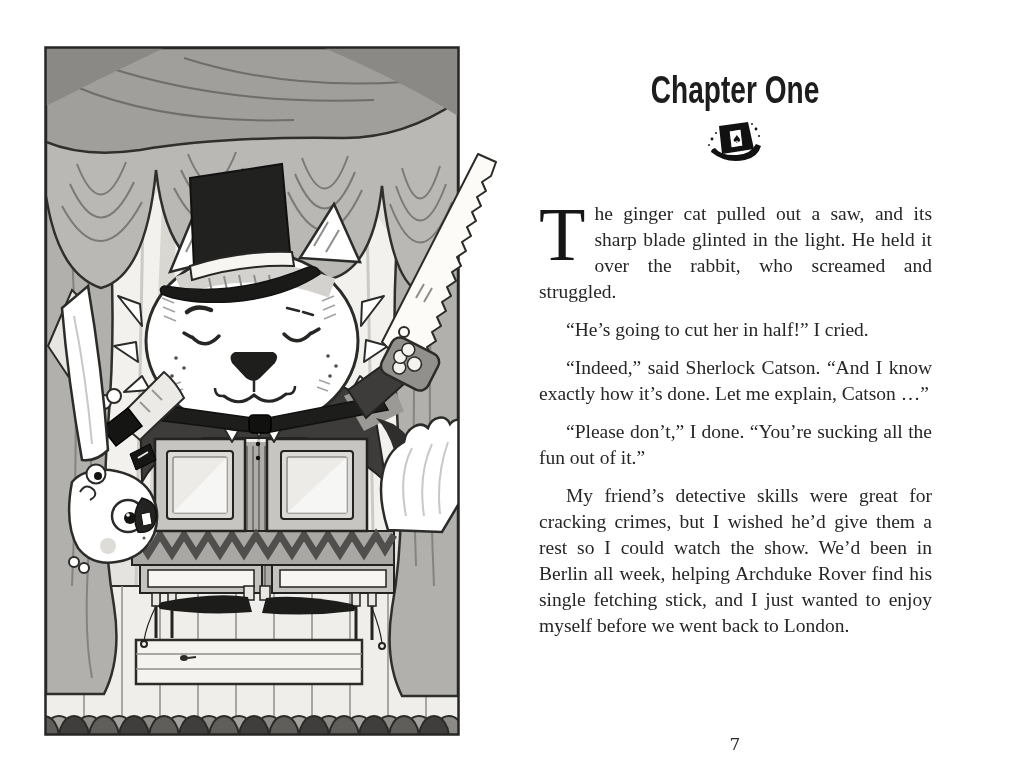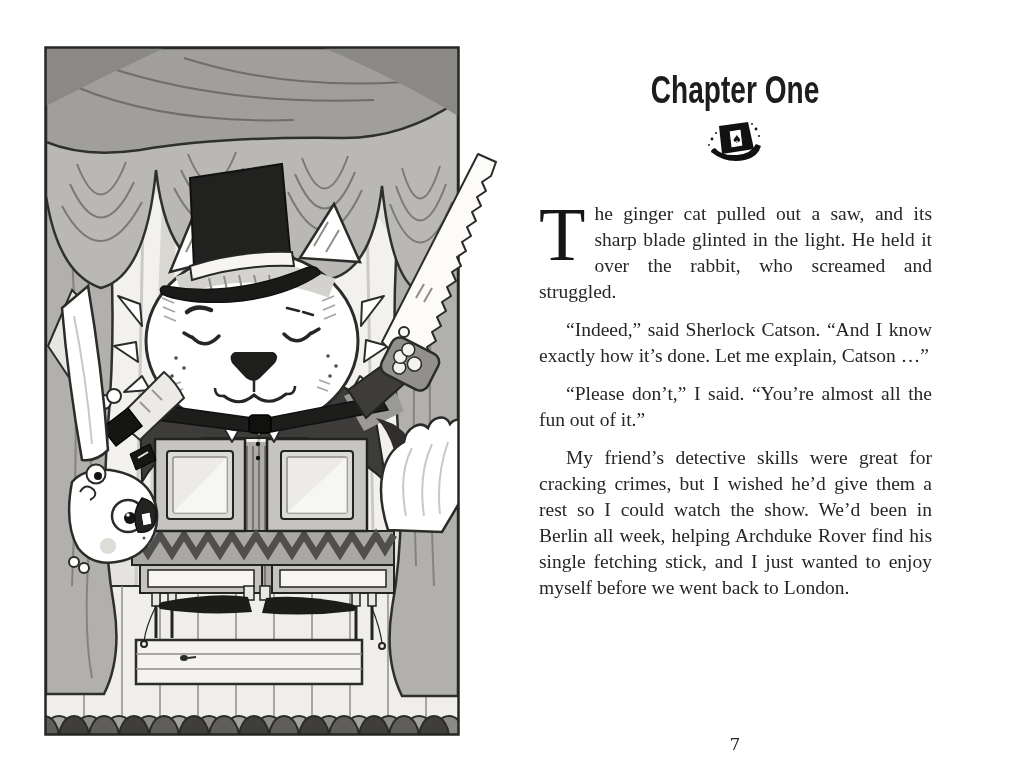--- a/index.html
+++ b/index.html
@@ -321,19 +321,20 @@
         <circle cx="10" cy="14" r="1"></circle>
         <circle cx="3" cy="26" r="0.9"></circle>
       <circle cx="50" cy="10" r="1.4"></circle>
         <circle cx="53" cy="17" r="1"></circle>
         <circle cx="46" cy="5" r="0.9"></circle>
     </g>
   </svg>
 
   <div class="story">
     <p class="first">The ginger cat pulled out a saw, and its sharp blade glinted in the light. He held it over the rabbit, who screamed and struggled.</p>
+    <p>“He’s going to cut her in half!” I cried.</p>
     <p>“Indeed,” said Sherlock Catson. “And I know exactly how it’s done. Let me explain, Catson …”</p>
-    <p>“Please don’t,” I said. “You’re almost all the fun out of it.”</p>
+    <p>“Please don’t,” I done. “You’re sucking all the fun out of it.”</p>
     <p>My friend’s detective skills were great for cracking crimes, but I wished he’d give them a rest so I could watch the show. We’d been in Berlin all week, helping Archduke Rover find his single fetching stick, and I just wanted to enjoy myself before we went back to London.</p>
   </div>
 
   <div class="page-number">7</div>
 </div>
 
 </body></html>

